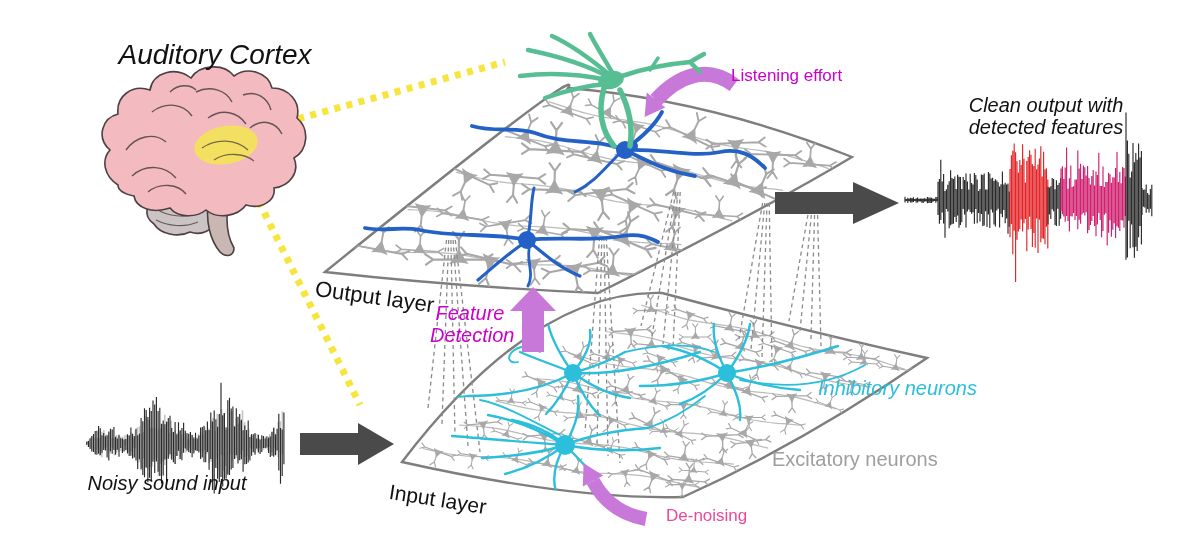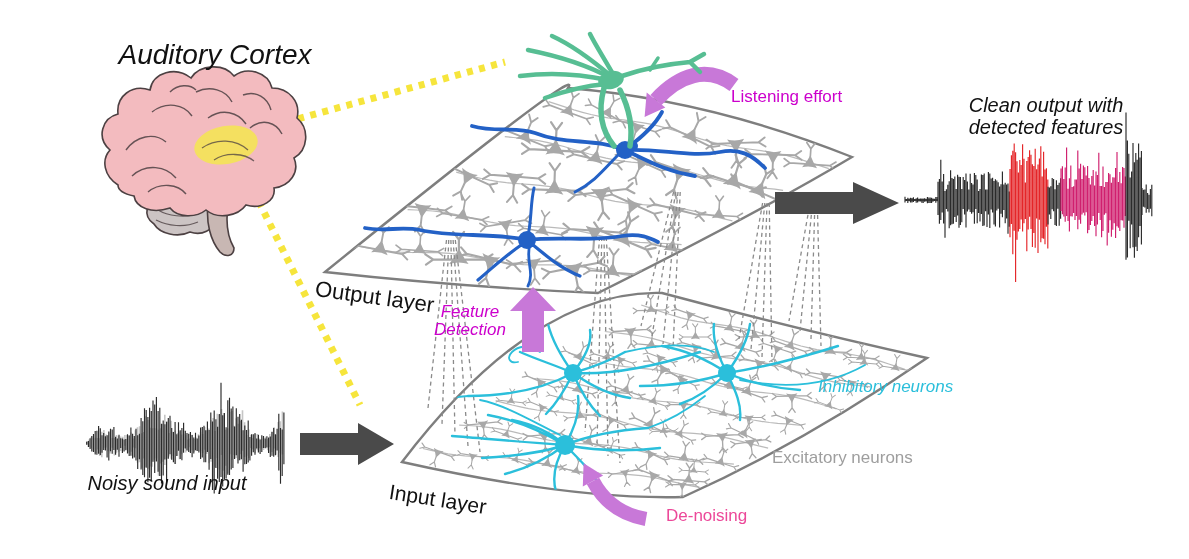--- a/index.html
+++ b/index.html
@@ -5,21 +5,21 @@
   html,body{margin:0;padding:0;background:#fff;}
   .stage{position:relative;width:1189px;height:559px;background:#fff;overflow:hidden;
          font-family:"Liberation Sans",sans-serif;}
   .stage svg{position:absolute;left:0;top:0;}
   .lbl{position:absolute;color:#111;white-space:nowrap;line-height:1.08;}
   .lbl.center{text-align:center;white-space:normal;font-style:italic;}
   .t-title{font-size:28px;}
   .t-io{font-size:20px;}
   .t-layer{font-size:22px;transform-origin:0 0;}
   .t-note{font-size:17px;}
-  .t-small{font-size:17px;}
+  .t-small{font-size:20px;}
 </style>
 </head>
 <body>
 
 <div class="stage">
 
 <svg id="scene" width="1189" height="559" viewBox="0 0 1189 559">
   <defs>
     <g id="pyr">
       <path d="M -5,1.5 L -20,1.5 M -20,1.5 L -26,-2.5 M -20,1.5 L -25.5,5.5
@@ -315,21 +315,21 @@
 <div class="lbl t-io center" style="left:951px;top:95px;width:190px;">Clean output with detected features</div>
 
 <div class="lbl t-io center" style="left:57px;top:473px;width:220px;">Noisy sound input</div>
 
 <div class="lbl t-layer" style="left:317px;top:277px;transform:rotate(8deg);">Output layer</div>
 
 <div class="lbl t-layer" style="left:391px;top:481px;font-size:21px;transform:rotate(9deg);">Input layer</div>
 
 <div class="lbl t-small center" style="left: 430px; top: 303px; width: 80px; color: rgb(204, 0, 204);">Feature Detection</div>
 
-<div class="lbl t-note" style="left: 731px; top: 88px; color: rgb(204, 0, 204);">Listening effort</div>
+<div class="lbl t-note" style="left: 731px; top: 67px; color: rgb(204, 0, 204);">Listening effort</div>
 
 <div class="lbl t-note" style="left: 666px; top: 507px; color: #ec4899;">De-noising</div>
 
 <div class="lbl t-small" style="left: 818px; top: 378px; color: rgb(43, 191, 219); font-style: italic;">Inhibitory neurons</div>
 
 <div class="lbl t-small" style="left: 748px; top: 449px; color: rgb(158, 158, 158); margin-left: 24px;">Excitatory neurons</div>
 
 </div>
 
 </body></html>

